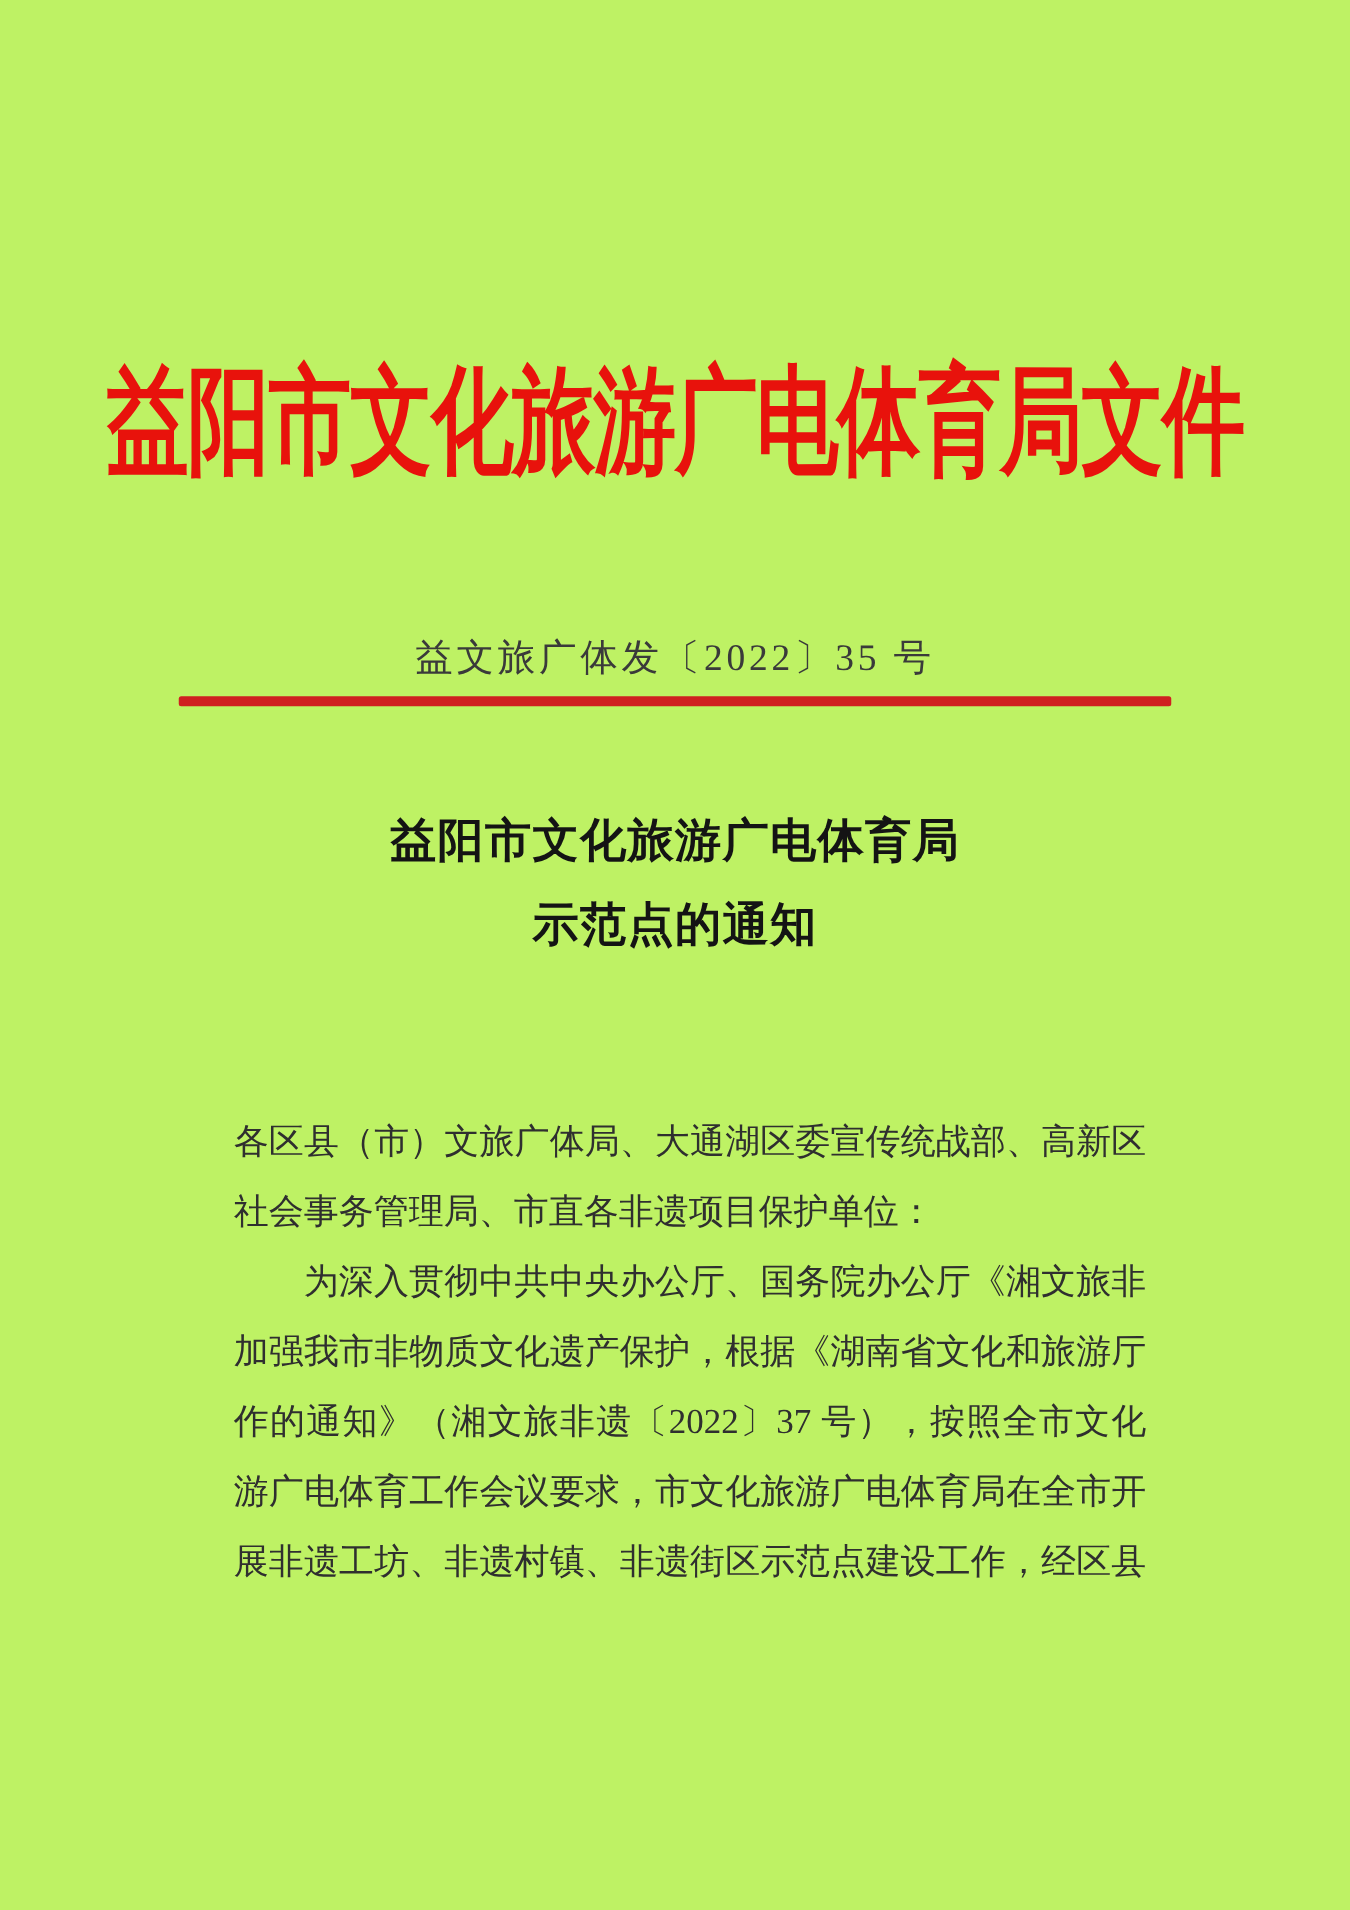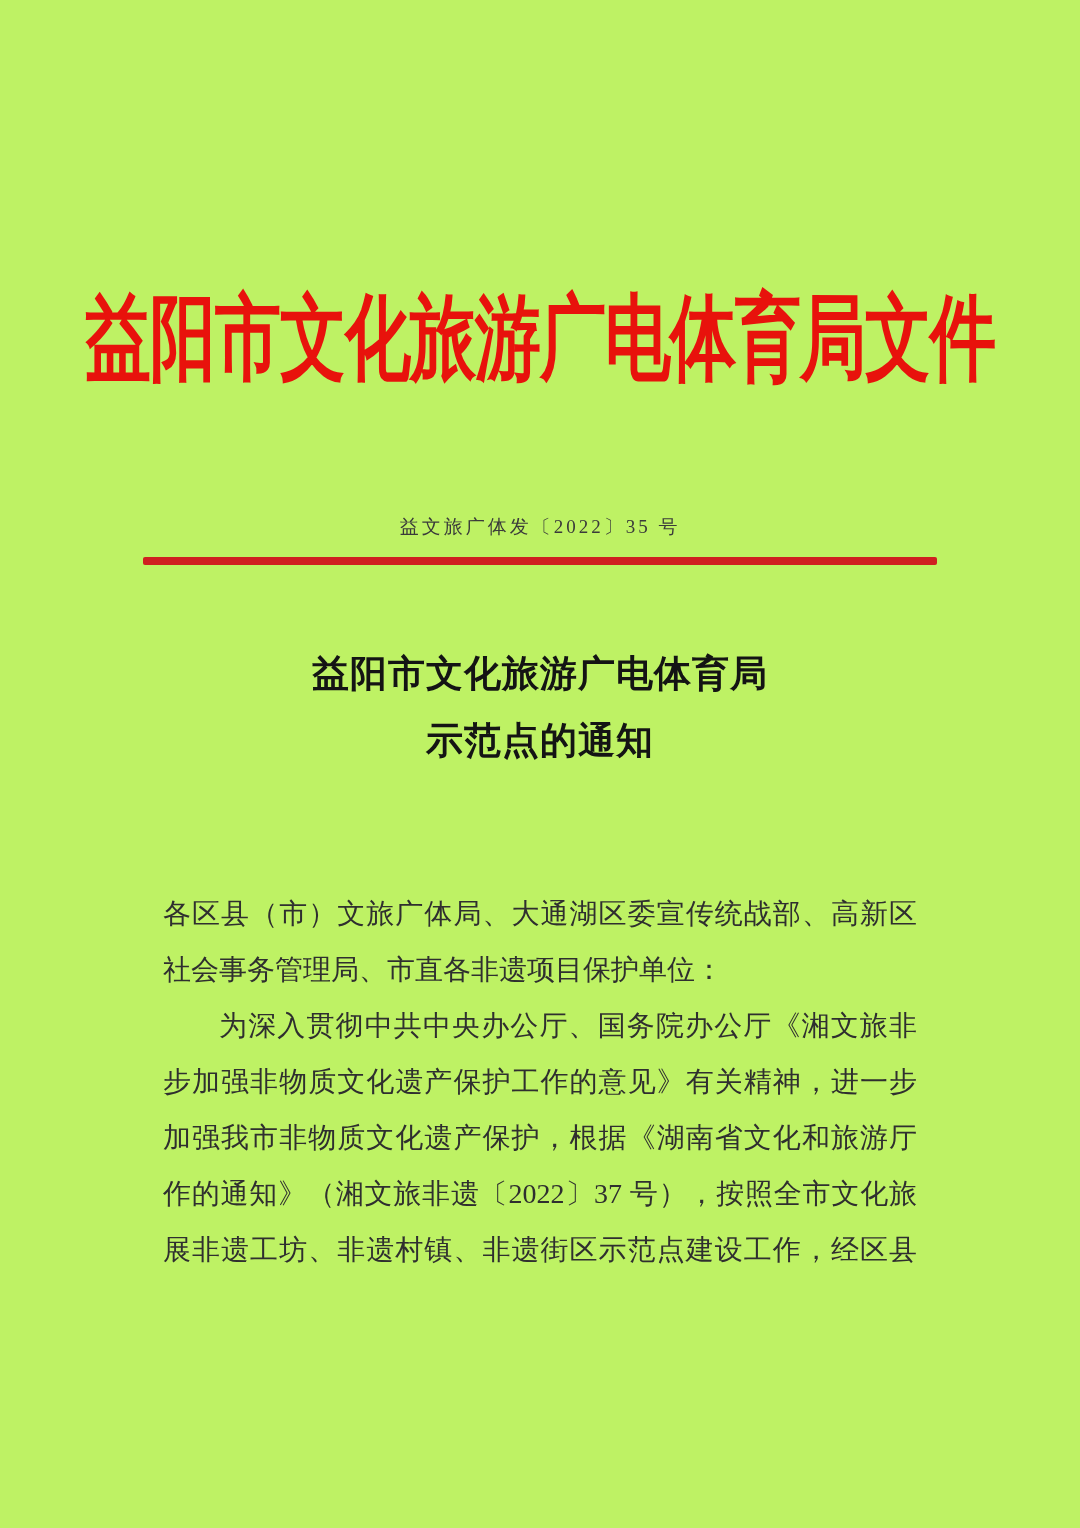--- a/index.html
+++ b/index.html
@@ -30,21 +30,21 @@
     transform: scaleY(1.42);
     transform-origin: center;
     white-space: nowrap;
   }
   .doc-number {
     position: absolute;
     top: 508px;
     left: 0;
     width: 100%;
     text-align: center;
-    font-size: 19px;
+    font-size: 30px;
     line-height: 38px;
     color: #3a3a3a;
     letter-spacing: 3px;
   }
   .red-line {
     position: absolute;
     top: 557px;
     left: 143px;
     width: 794px;
     height: 8px;
@@ -74,20 +74,21 @@
     font-size: 28px;
     line-height: 56px;
     color: #2f2f2f;
     letter-spacing: 0;
   }
   .b-line {
     text-align: justify;
     text-align-last: justify;
     height: 56px;
     overflow: hidden;
+    margin-left: 24px;
   }
   .b-line.short {
     text-align-last: left;
   }
   .b-line.indent {
     text-indent: 2em;
   }
 </style>
 </head>
 <body>
@@ -102,19 +103,19 @@
 
   <div class="doc-title">
     <div class="t-line">益阳市文化旅游广电体育局</div>
     <div class="t-line">示范点的通知</div>
   </div>
 
   <div class="body-text">
     <div class="b-line">各区县（市）文旅广体局、大通湖区委宣传统战部、高新区</div>
     <div class="b-line short">社会事务管理局、市直各非遗项目保护单位：</div>
     <div class="b-line indent">为深入贯彻中共中央办公厅、国务院办公厅《湘文旅非遗</div>
-    <div class="b-line">步加强非物质文化遗产保护工作的意见》有关精神，进一步</div>
     <div class="b-line">加强我市非物质文化遗产保护，根据《湖南省文化和旅游厅</div>
     <div class="b-line">作的通知》（湘文旅非遗〔2022〕37 号），按照全市文化旅</div>
+    <div class="b-line">游广电体育工作会议要求，市文化旅游广电体育局在全市开</div>
     <div class="b-line">展非遗工坊、非遗村镇、非遗街区示范点建设工作，经区县</div>
   </div>
 
 </div>
 
 </body></html>

